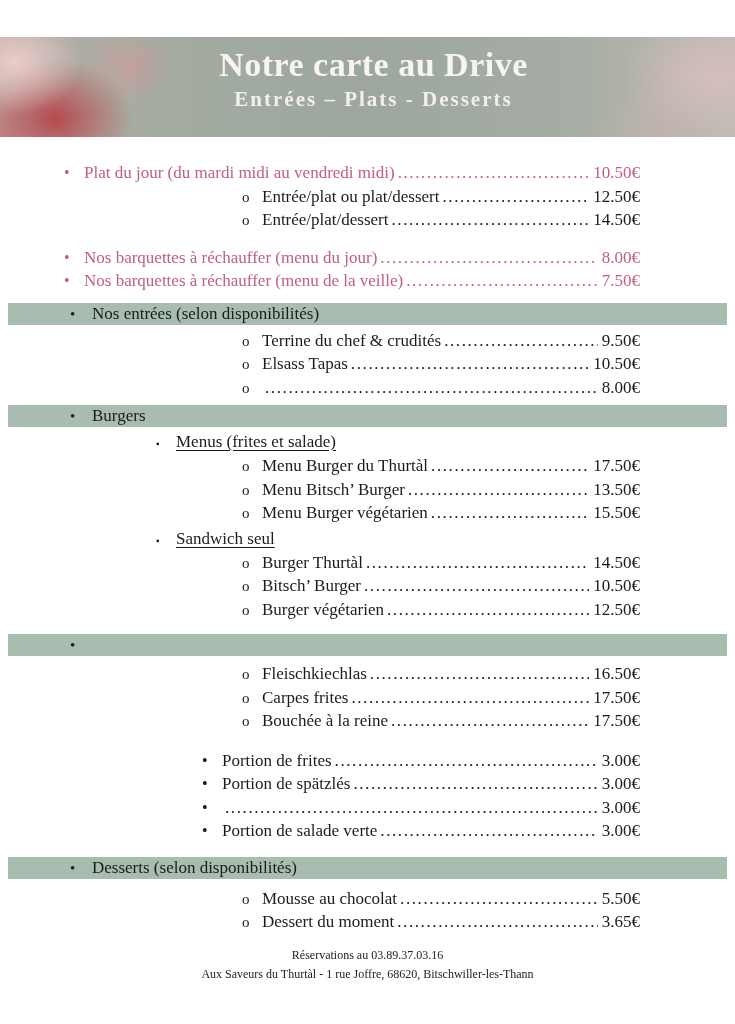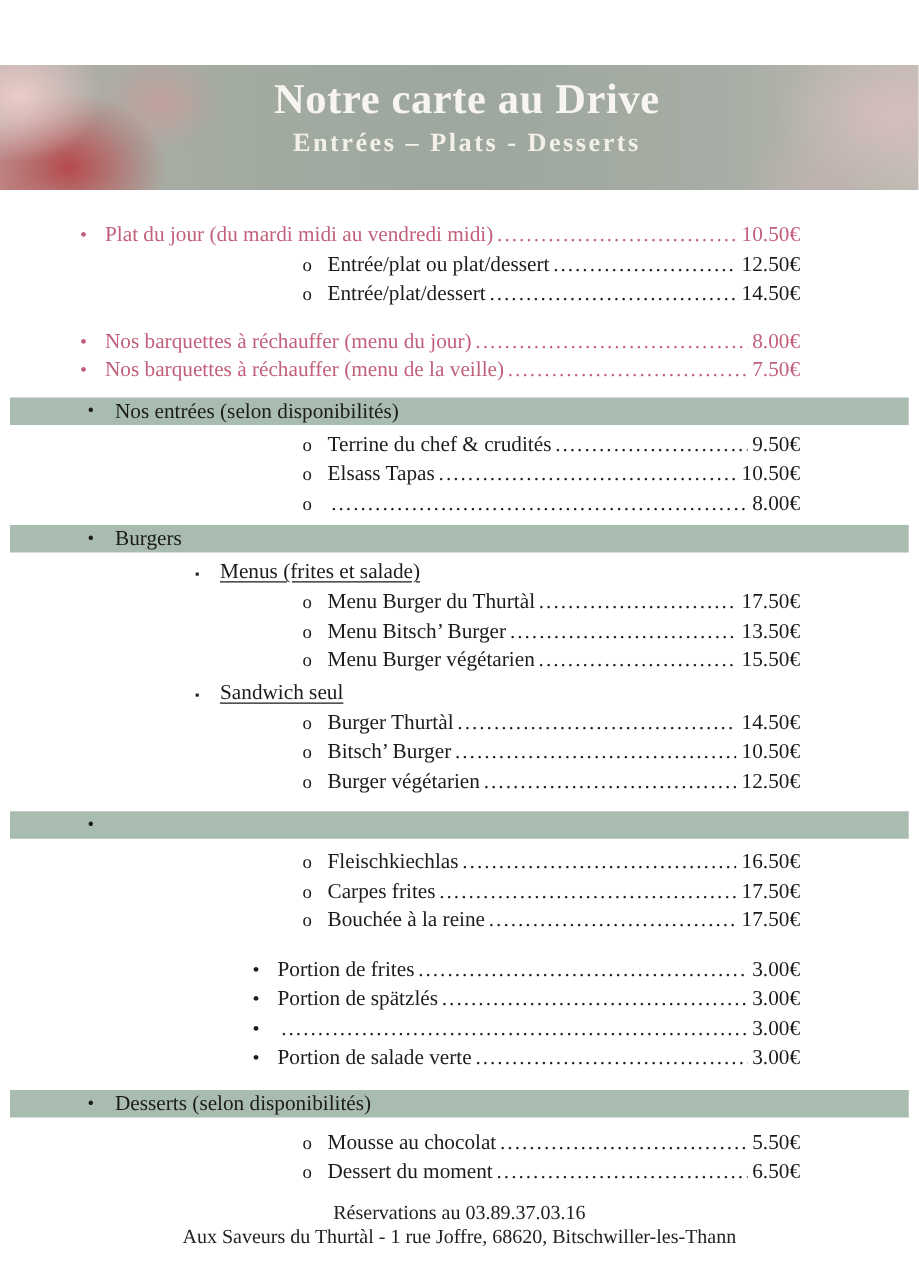--- a/index.html
+++ b/index.html
@@ -9,21 +9,21 @@
     position: relative;
     width: 735px;
     height: 1024px;
     overflow: hidden;
     background: #ffffff;
     font-family: "Liberation Serif", "DejaVu Serif", serif;
     color: #1b1b1b;
   }
   
   .hero {
-    margin-top: 52px;
+    margin-top: 37px;
     height: 100px;
     text-align: center;
     position: relative;
     background:
       radial-gradient(95px 75px at 15px 25px, rgba(238,205,204,0.95), rgba(238,205,204,0) 70%),
       radial-gradient(115px 88px at 55px 82px, rgba(183,60,66,0.88), rgba(183,60,66,0) 68%),
       radial-gradient(70px 55px at 130px 30px, rgba(214,150,153,0.55), rgba(214,150,153,0) 70%),
       radial-gradient(60px 90px at 0px 110px, rgba(208,120,126,0.55), rgba(208,120,126,0) 70%),
       radial-gradient(130px 85px at 710px 40px, rgba(226,192,193,0.65), rgba(226,192,193,0) 70%),
       radial-gradient(85px 65px at 655px 95px, rgba(206,176,178,0.45), rgba(206,176,178,0) 70%),
@@ -84,21 +84,21 @@
     background: var(--band, #a9bcb0);
     display: flex;
     align-items: center;
     font-size: 17px;
     padding-left: 62px;
     white-space: nowrap;
   }
   .band .bullet { flex: none; width: 22px; font-size: 15px; }
   .spacer { width: 100%; }
   
-  .footer { margin-top: 12px; text-align: center; font-size: 16px; line-height: 19px; color: #222; }
+  .footer { margin-top: 12px; text-align: center; font-size: 12px; line-height: 19px; color: #222; }
 </style>
 </head>
 <body>
 
 <div class="page">
   <header class="hero">
     <h1 class="hero-title">Notre carte au Drive</h1>
     <h2 class="hero-sub">Entrées – Plats - Desserts</h2>
   </header>
 
@@ -264,21 +264,21 @@
       <div class="row i3">
         <span class="bullet b-circle">o</span>
         <span class="label">Mousse au chocolat</span>
         <span class="dots">................................................................................................................................................................</span>
         <span class="price">5.50€</span>
       </div>
       <div class="row i3">
         <span class="bullet b-circle">o</span>
         <span class="label">Dessert du moment</span>
         <span class="dots">................................................................................................................................................................</span>
-        <span class="price">6.50€</span>
+        <span class="price">3.65€</span>
       </div>
     </main>
 
   <footer class="footer">
     <div>Réservations au 03.89.37.03.16</div>
     <div>Aux Saveurs du Thurtàl - 1 rue Joffre, 68620, Bitschwiller-les-Thann</div>
   </footer>
 </div>
 
 </body></html>

